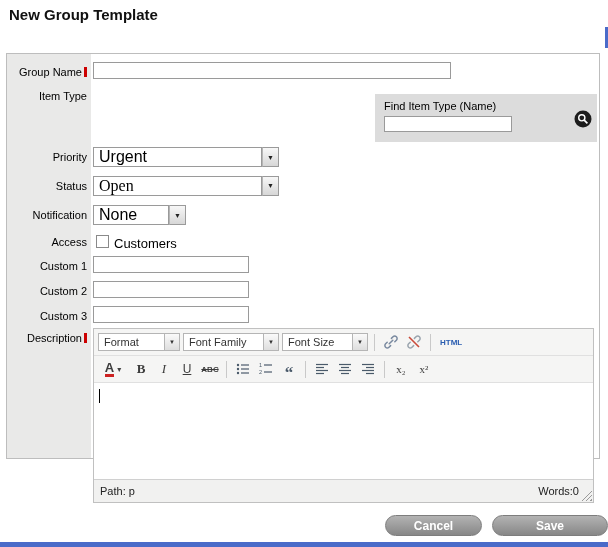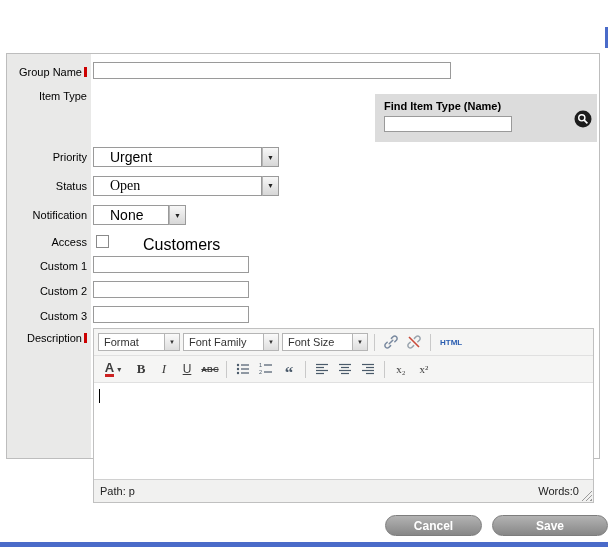--- a/index.html
+++ b/index.html
@@ -20,32 +20,32 @@
            border:1px solid #bdbdbd;box-sizing:border-box;}
   .label-strip{position:absolute;left:0;top:0;bottom:0;width:84px;background:#e9e9e8;}
 
   .lbl{position:absolute;left:0;width:80px;text-align:right;font-size:11px;color:#000;white-space:nowrap;}
   .req{display:inline-block;width:3px;height:10px;background:#cc0000;margin-left:2px;vertical-align:-1px;}
 
   .tinput{position:absolute;box-sizing:border-box;height:17px;border:1px solid #9a9a9a;background:#fff;
           font-size:11px;padding:0 3px;font-family:"Liberation Sans",sans-serif;}
 
   .select{position:absolute;height:20px;display:flex;box-sizing:border-box;}
-  .select .field{flex:1;border:1px solid #9a9a9a;background:#fff;font-size:14px;display:flex;
-                 align-items:center;padding:0 16px;box-sizing:border-box;}
+  .select .field{flex:1;border:1px solid #9a9a9a;background:#fff;font-size:16px;display:flex;
+                 align-items:center;padding:0 5px;box-sizing:border-box;}
   .select .abtn{width:17px;border:1px solid #9a9a9a;border-left:1px solid #b5b5b5;
                 background:linear-gradient(#f7f7f7,#d7d7d7);display:flex;align-items:center;
                 justify-content:center;font-size:7px;color:#222;box-sizing:border-box;}
 
   .checkbox{position:absolute;width:13px;height:13px;background:#fff;border:1px solid #8a8a8a;box-sizing:border-box;}
-  .cb-label{position:absolute;font-size:16px;color:#000;margin-left:29px;}
+  .cb-label{position:absolute;font-size:13px;color:#000;}
 
   
   .find-panel{position:absolute;left:368px;top:40px;width:222px;height:48px;background:#dcdcdc;}
-  .find-title{position:absolute;left:9px;top:6px;font-size:11px;font-weight:bold;color:#000;}
+  .find-title{position:absolute;left:9px;top:6px;font-size:11px;font-weight:normal;color:#000;}
   .find-input{left:9px;top:22px;width:128px;position:absolute;box-sizing:border-box;height:16px;
               border:1px solid #9a9a9a;background:#fff;font-size:11px;padding:0 3px;}
   .find-search{position:absolute;right:5px;top:16px;width:18px;height:18px;cursor:pointer;}
 
   
   .editor{position:absolute;left:86px;top:274px;width:501px;height:175px;border:1px solid #c0c0c0;
           background:#fff;box-sizing:border-box;}
   .toolbar{display:flex;align-items:center;height:27px;background:#f5f5f4;border-bottom:1px solid #e0e0e0;
            padding:0 4px;gap:3px;box-sizing:border-box;}
   .tsel{display:flex;height:18px;box-sizing:border-box;}
@@ -83,20 +83,21 @@
   .btn-save{left:492px;width:116px;}
 
   .bottom-bar{position:absolute;left:0;bottom:0;width:608px;height:5px;}
   .right-tick{position:absolute;right:0;top:27px;width:3px;height:21px;}
 </style>
 </head>
 <body>
 
 <div class="screen">
 
+  <div class="title">New Group Template</div>
 
 
   <div class="content">
     <div class="label-strip"></div>
 
     <div class="lbl" style="top:12px;"><span>Group Name</span><span class="req" style="background: rgb(204, 0, 0);"></span></div>
     <input class="tinput" style="left: 86px; top: 8px; width: 358px;" value="">
 
     <div class="lbl" style="top:36px;"><span>Item Type</span></div>
     <div class="find-panel">

